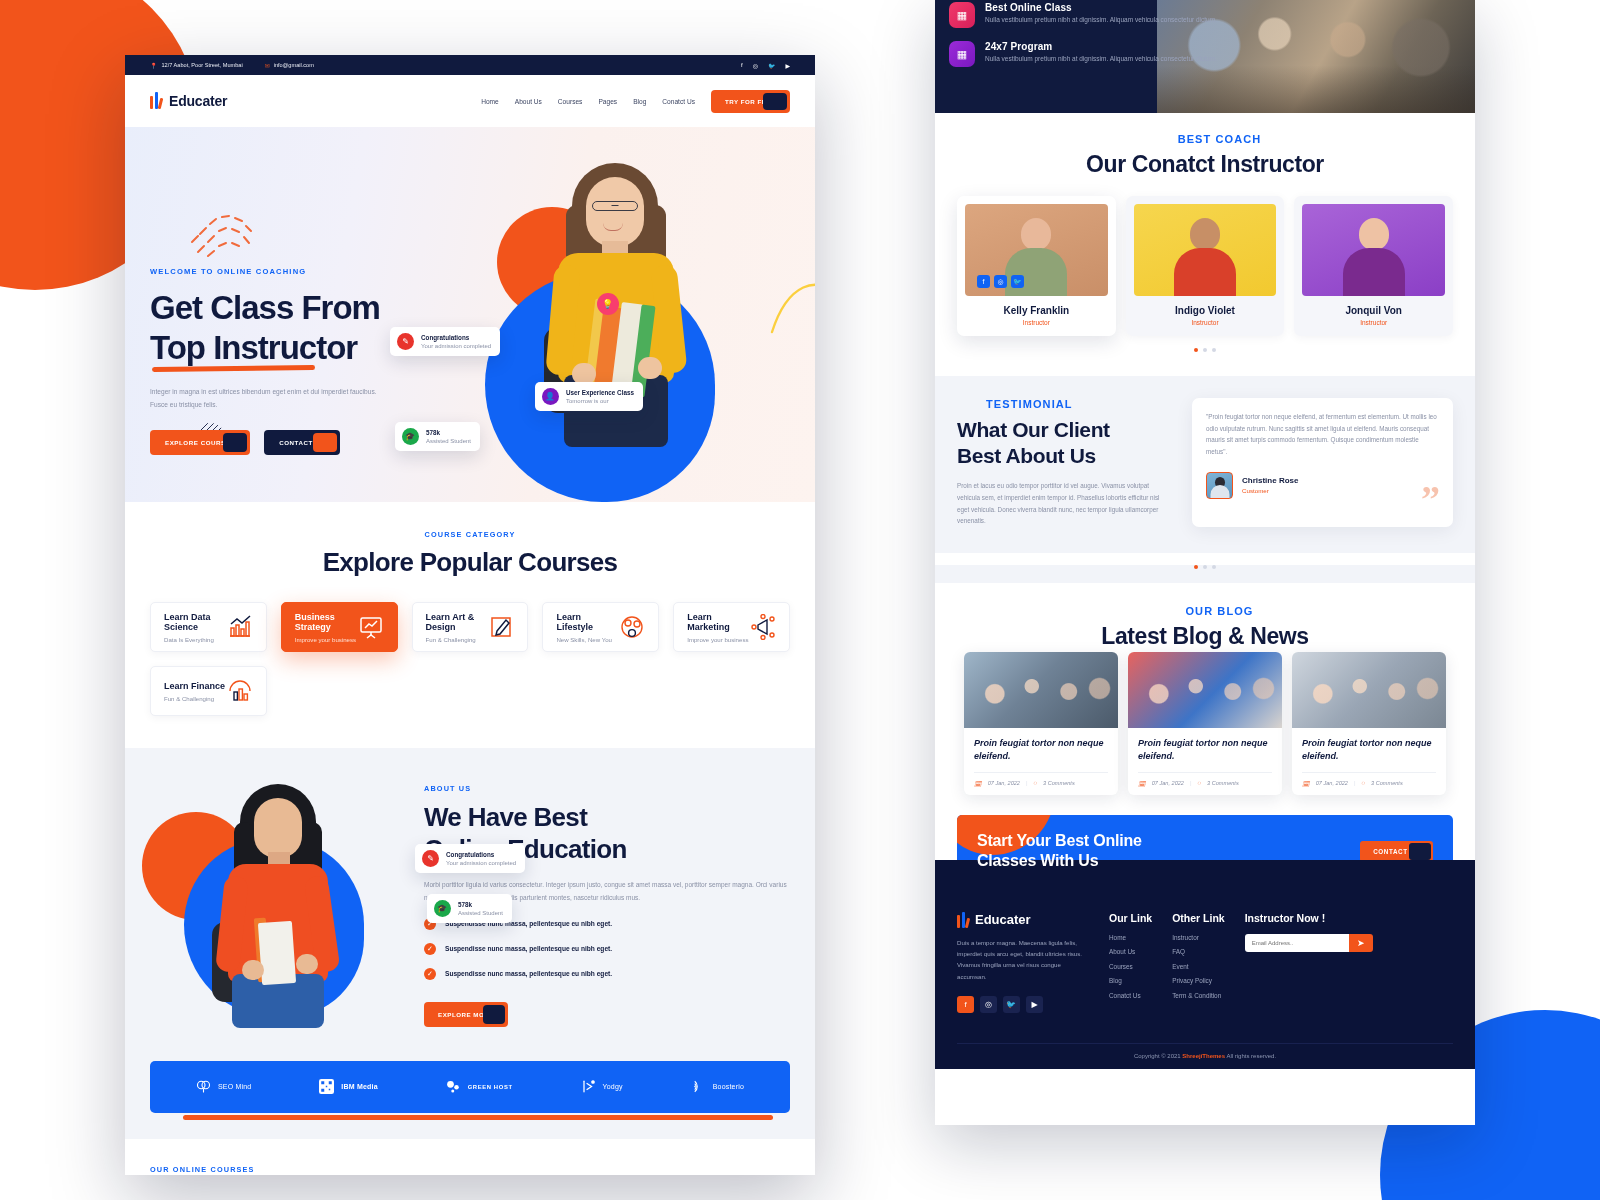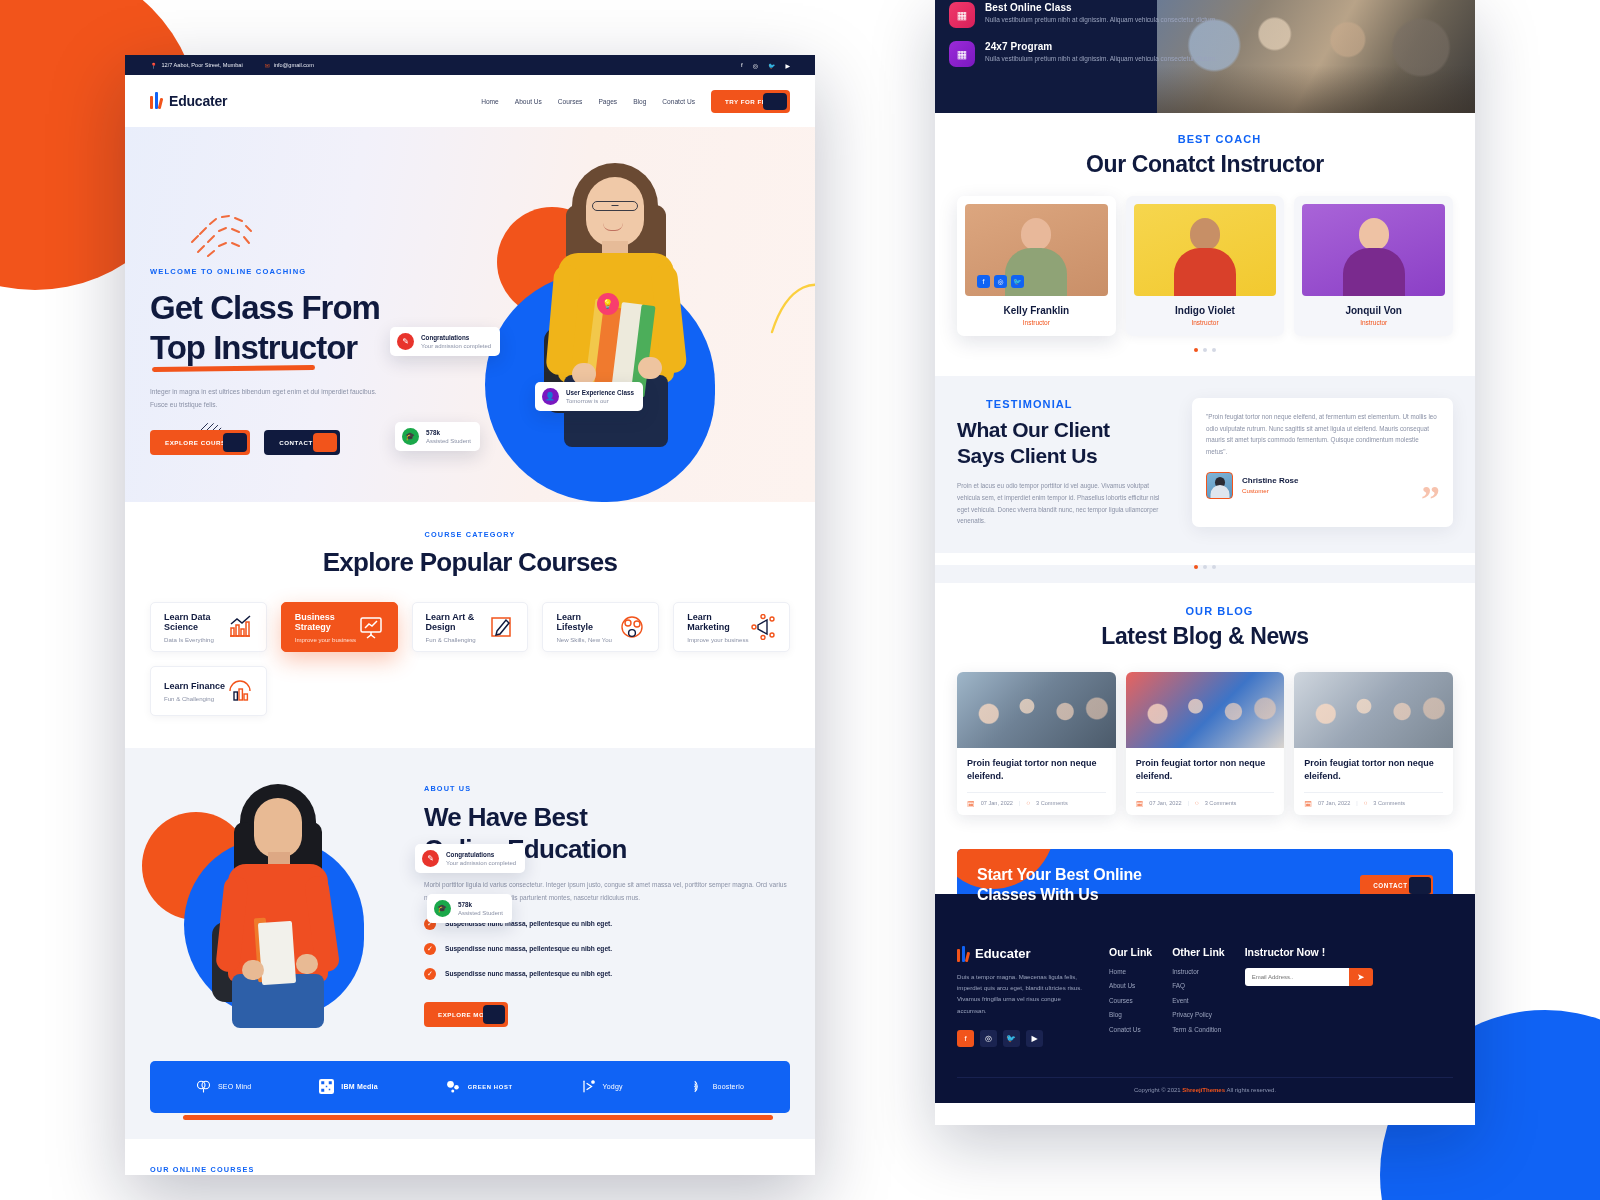--- a/index.html
+++ b/index.html
@@ -114,42 +114,42 @@
     background:linear-gradient(160deg,#7fb4d6,#5a93bd); position:relative; overflow:hidden;
   }
   .tst-avatar:after{ content:""; position:absolute; left:50%; transform:translateX(-50%); bottom:0; width:19px; height:13px; border-radius:10px 10px 0 0; background:#dfe6ee;}
   .tst-avatar:before{ content:""; position:absolute; left:50%; transform:translateX(-50%); top:4px; width:10px; height:11px; border-radius:50%; background:#2a2b33;}
   .tst-name { color:#101a3e; font-size:8px; font-weight:700; }
   .tst-role { color:#f2541b; font-size:6.2px; margin-top:2px; }
   .tst-mark { position:absolute; right:13px; bottom:16px; color:#f7c3ae; font-size:38px; font-weight:800; line-height:.6; font-family:"Liberation Serif",serif; }
 
   
   .rp-blog { background:#fff; padding:22px 0 20px; }
-  .blog-grid { display:flex; gap:10px; padding:0 22px; margin-top:22px; }
+  .blog-grid { display:flex; gap:10px; padding:0 29px; margin-top:2px;font-style:italic; }
   .blog-card { flex:1; background:#fff; border-radius:6px; box-shadow:0 4px 16px rgba(16,26,62,.10); overflow:hidden; }
   .blog-img { height:76px; position:relative; }
   .bi-1 { background:linear-gradient(135deg,#9fb6c9,#6f8296 45%,#4b5a6a); }
   .bi-2 { background:linear-gradient(135deg,#e8635e,#3d74c7 55%,#d9d4cf); }
   .bi-3 { background:linear-gradient(135deg,#cfd6de,#9aa6b5 50%,#7b8793); }
   .blog-img:after{
     content:""; position:absolute; inset:0;
     background:
       radial-gradient(circle at 20% 55%, rgba(255,220,195,.75) 0 7%, transparent 8%),
       radial-gradient(circle at 44% 45%, rgba(255,225,200,.7) 0 7%, transparent 8%),
       radial-gradient(circle at 68% 52%, rgba(250,215,190,.65) 0 7%, transparent 8%),
       radial-gradient(circle at 88% 48%, rgba(240,205,180,.6) 0 7%, transparent 8%);
   }
   .blog-body { padding:9px 10px 8px; }
   .blog-title { color:#101a3e; font-size:9px; font-weight:700; line-height:1.45; }
   .blog-meta { display:flex; align-items:center; gap:6px; margin-top:9px; padding-top:7px; border-top:1px solid #edf0f5; color:#8a91a6; font-size:5.6px; }
   .blog-meta .mi { color:#f2541b; font-size:6px; }
   .blog-meta .sep { color:#dfe3ec; }
 
   
-  .cta-wrap { padding:0 22px; margin-top:14px; }
+  .cta-wrap { padding:0 22px; }
   .cta {
     height:73px; background:#1063f5; border-radius:5px; position:relative; overflow:hidden;
     display:flex; align-items:center; justify-content:space-between; padding:0 20px;
   }
   .cta .blob { position:absolute; left:-20px; top:-34px; width:118px; height:74px; background:#f2541b; border-radius:0 0 70px 60px; }
   .cta-title { color:#fff; font-size:16px; font-weight:800; line-height:1.3; position:relative; z-index:2; letter-spacing:-.2px; }
   .btn-dual {
     position:relative; background:#f2541b; color:#fff; border:none; border-radius:3px;
     padding:7px 13px; font-size:6.3px; font-weight:700; letter-spacing:.6px; cursor:pointer;
   }
@@ -398,21 +398,21 @@
         <i></i>
         <i></i>
       </div>
     </div>
 
     <div class="rp-gray">
       <div class="tst-left">
         <div class="eyebrow">TESTIMONIAL</div>
         <div class="tst-h2">
           <span>What Our Client</span><br>
-          <span>Says Client Us</span>
+          <span>Best About Us</span>
         </div>
         <div class="tst-p">Proin et lacus eu odio tempor porttitor id vel augue. Vivamus volutpat vehicula sem, et imperdiet enim tempor id. Phasellus lobortis efficitur nisl eget vehicula. Donec viverra blandit nunc, nec tempor ligula ullamcorper venenatis.</div>
       </div>
       <div class="tst-card">
         <div class="tst-quote-text">"Proin feugiat tortor non neque eleifend, at fermentum est elementum. Ut mollis leo odio vulputate rutrum. Nunc sagittis sit amet ligula ut eleifend. Mauris consequat mauris sit amet turpis commodo fermentum. Quisque condimentum molestie metus".</div>
         <div class="tst-author">
           <div class="tst-avatar"></div>
           <div>
             <div class="tst-name">Christine Rose</div>
             <div class="tst-role">Customer</div>

